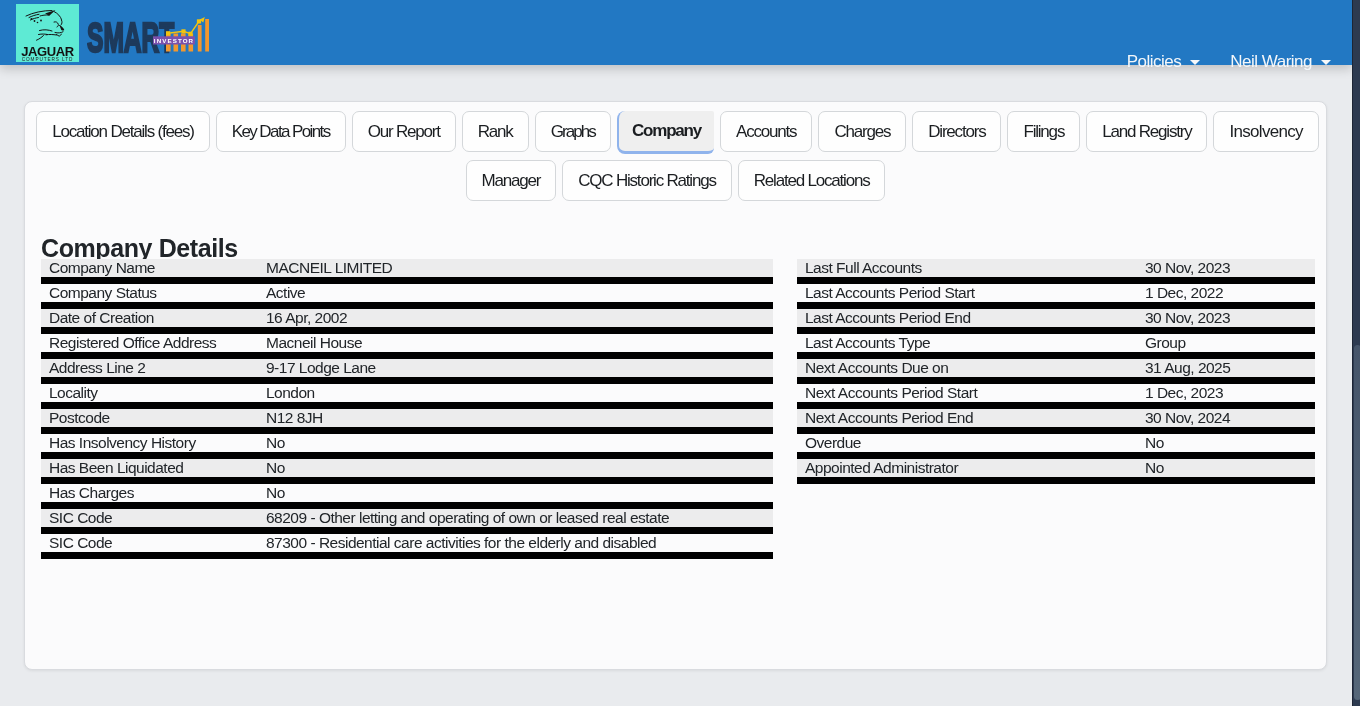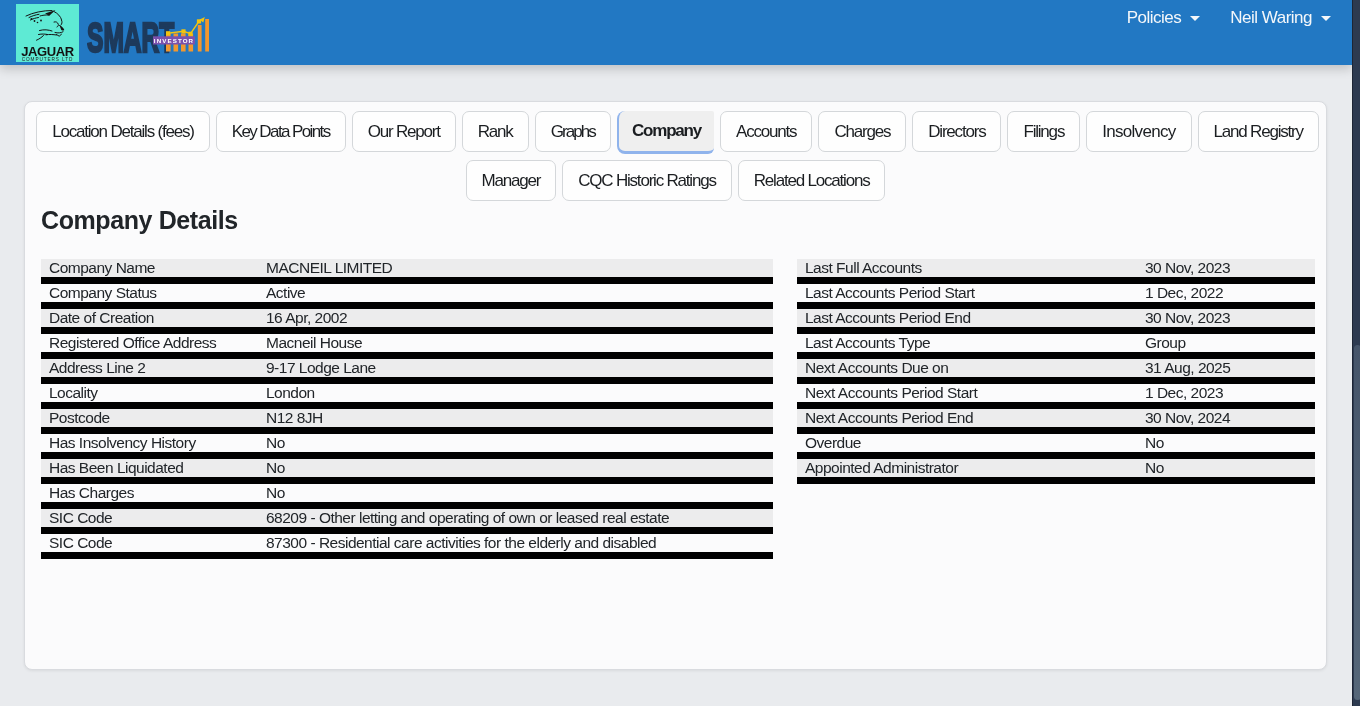--- a/index.html
+++ b/index.html
@@ -4,39 +4,39 @@
 <style>
   * { margin:0; padding:0; box-sizing:border-box; }
   html,body { width:1360px; height:706px; overflow:hidden; background:#e9ebee;
     font-family:"Liberation Sans", sans-serif; color:#212529; -webkit-font-smoothing:antialiased; }
   .navbar { position:absolute; left:0; top:0; width:1352px; height:65px;
     background:#2278c3; box-shadow:0 4px 10px rgba(0,0,0,.18); }
   .logobox { position:absolute; left:16px; top:4px; width:63px; height:58px;
     background:#5eead4; }
   .smartlogo { position:absolute; left:87px; top:17px; }
   .navlinks { position:absolute; right:21px; top:0; height:80px; display:flex;
-    align-items:flex-start; font-size:17px; letter-spacing:-0.5px; color:#f4f7fa; }
+    align-items:flex-end; font-size:17px; letter-spacing:-0.5px; color:#f4f7fa; }
   .navlink { padding:8px 15px; display:flex; align-items:center; }
   .navlink:last-child { padding-right:0; }
   .caret { display:inline-block; width:0; height:0; margin-left:9px;
     border-left:5px solid transparent; border-right:5px solid transparent;
     border-top:5.5px solid #f4f7fa; }
   .card { position:absolute; left:24px; top:101px; width:1303px; height:569px;
     background:#fbfbfc; border:1px solid #d9dbdf; border-radius:8px; box-shadow:0 1px 3px rgba(0,0,0,.07); }
   .tabrow { position:absolute; left:0; width:100%; display:flex;
     justify-content:center; align-items:flex-start; gap:6px;text-align:right; }
   .row1 { top:9px; padding-left:4px; }
   .row2 { top:58px; }
   .tab { font-size:17px; letter-spacing:-1.2px; line-height:23px; color:#1b1e21;
     padding:8px 15px; border:1px solid #d4d7da; border-radius:7px;
     background:#fefefe; white-space:nowrap; }
   .tab.active { font-weight:bold; background:#efefef; border:none;
     border-left:2px solid #8fb3ec; border-bottom:3px solid #8fb3ec;
     border-radius:8px 2px 6px 8px; padding:8px 13px 9px; }
-  h2 { position:absolute; left:16px; top:104px; font-size:25px;
+  h2 { position:absolute; left:16px; top:132px; font-size:25px;
     letter-spacing:-0.4px; font-weight:bold; color:#212529; }
   table { border-collapse:collapse; table-layout:fixed; position:absolute;
     top:157px; font-size:15.5px; letter-spacing:-0.5px; }
   table.left { left:16px; width:732px; }
   table.right { left:772px; width:518px; }
   td { height:19px; padding:0 8px; border-bottom:7px solid #000000;
     vertical-align:middle; white-space:nowrap; overflow:hidden; }
   tr:nth-child(odd) { background:#ececed; }
   table.left td.lbl { width:217px; }
   table.right td.lbl { width:340px; }
@@ -113,22 +113,22 @@
     <div class="tab">Location Details (fees)</div>
     <div class="tab" style="letter-spacing:-1.6px">Key Data Points</div>
     <div class="tab">Our Report</div>
     <div class="tab">Rank</div>
     <div class="tab" style="letter-spacing:-1.9px">Graphs</div>
     <div class="tab active">Company</div>
     <div class="tab">Accounts</div>
     <div class="tab">Charges</div>
     <div class="tab">Directors</div>
     <div class="tab">Filings</div>
+    <div class="tab">Land Registry</div>
     <div class="tab" style="letter-spacing:-0.7px">Insolvency</div>
-    <div class="tab">Land Registry</div>
   </div>
   <div class="tabrow row2">
     <div class="tab">Manager</div>
     <div class="tab">CQC Historic Ratings</div>
     <div class="tab">Related Locations</div>
   </div>
   <h2>Company Details</h2>
   <table class="left">
     <tbody>
         <tr>

